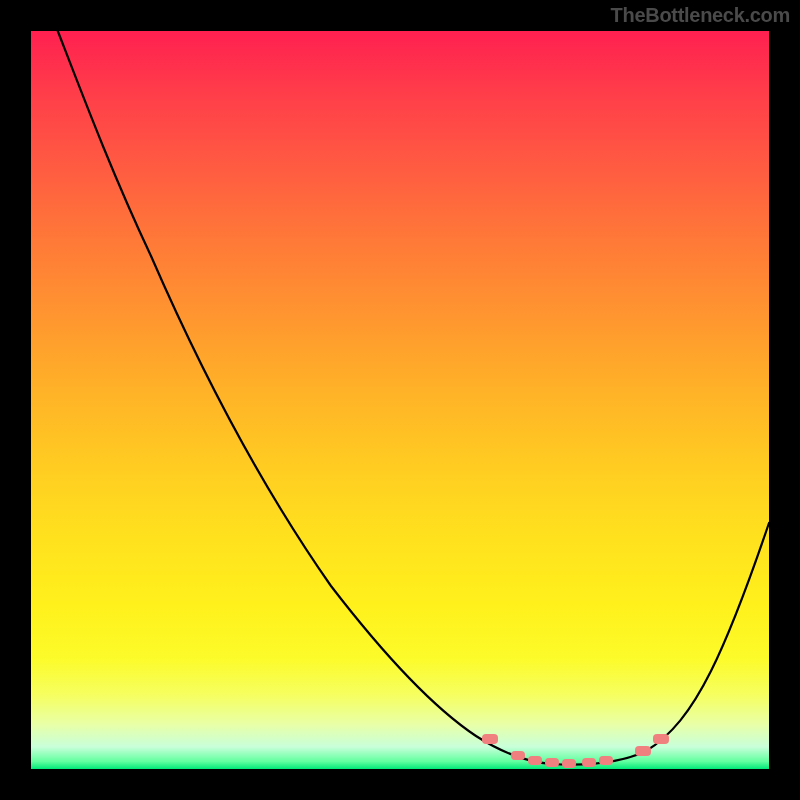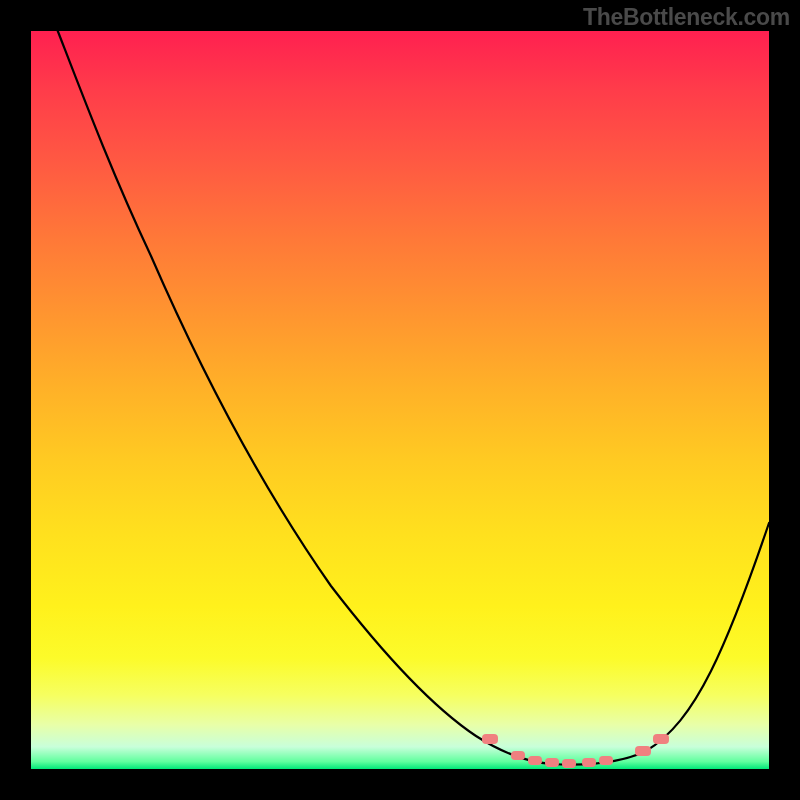--- a/index.html
+++ b/index.html
@@ -15,21 +15,21 @@
     position: relative;
     width: 800px;
     height: 800px;
     background: #000000;
   }
   .attribution {
     position: absolute;
     top: 4px;
     right: 10px;
     color: #4a4a4a;
-    font-size: 23px;
+    font-size: 20px;
     font-weight: bold;
     letter-spacing: -0.3px;
     z-index: 10;
   }
   .plot-area {
     position: absolute;
     left: 31px;
     top: 31px;
     width: 738px;
     height: 738px;

